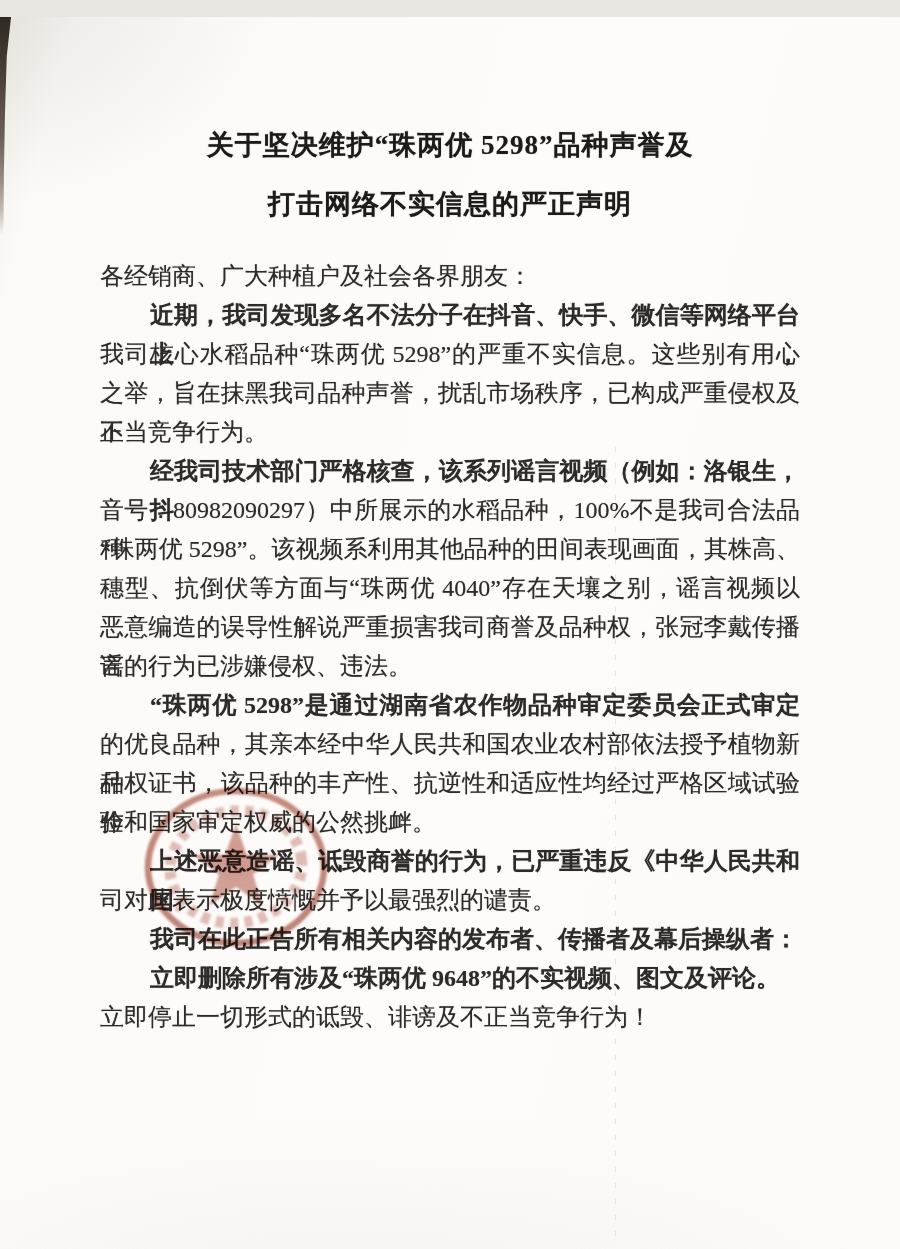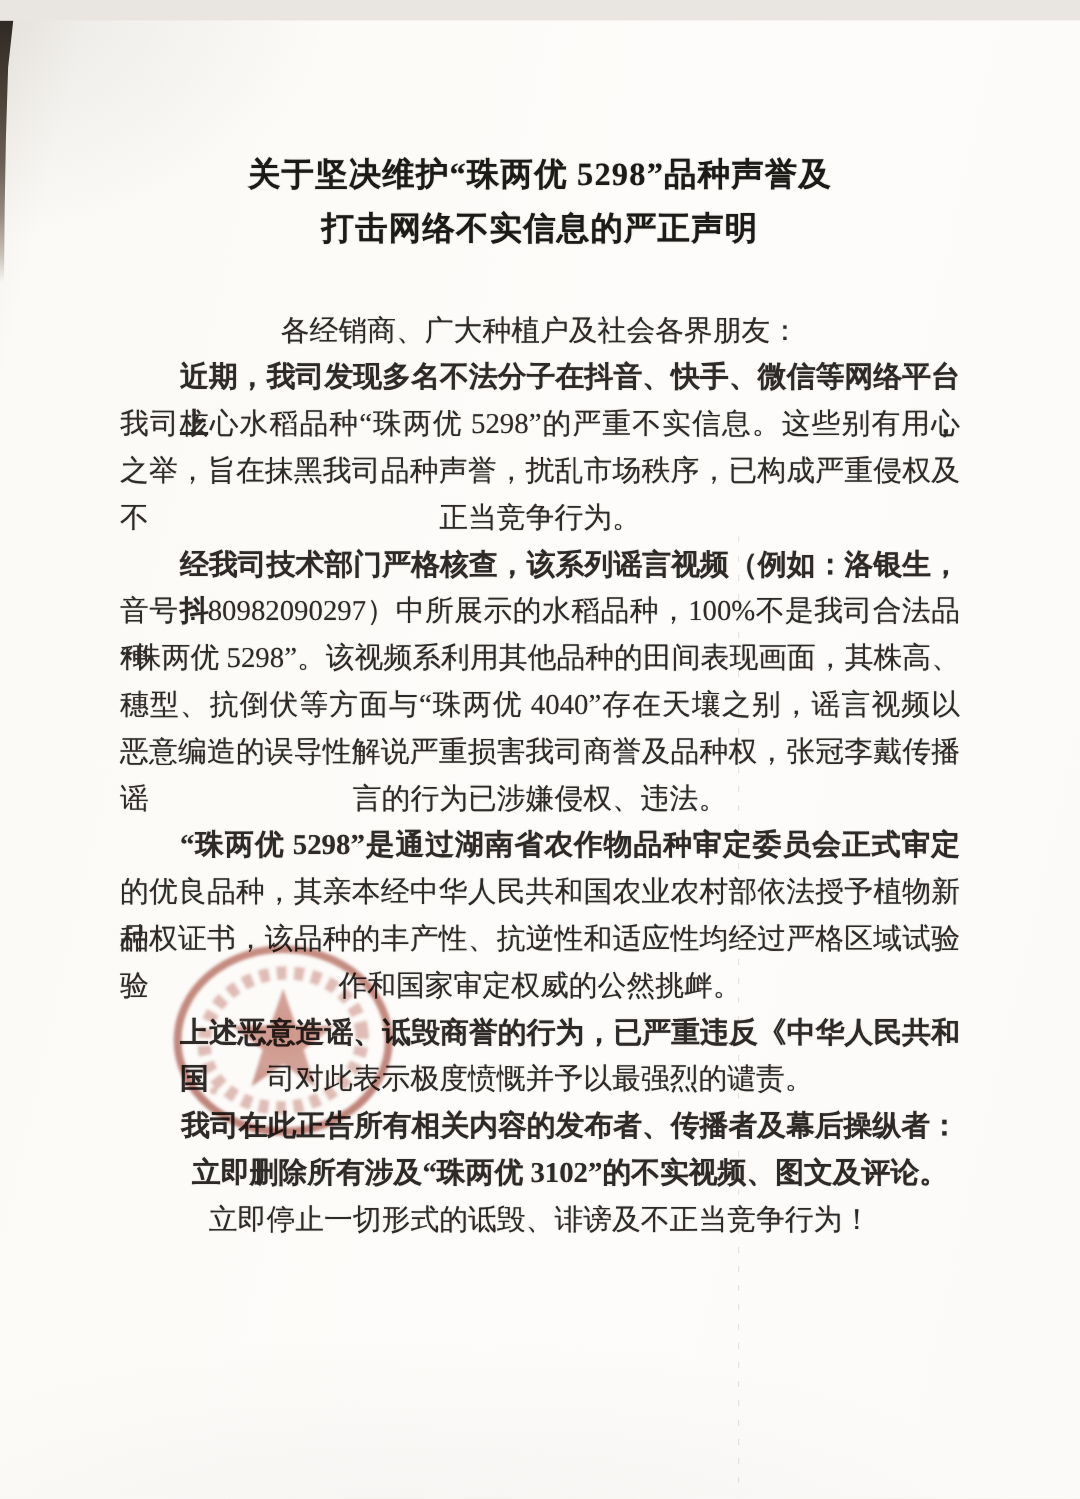--- a/index.html
+++ b/index.html
@@ -45,33 +45,33 @@
   .title-block {
     position: absolute; left: 0; top: 110px;
     width: 900px;
     text-align: center;
     color: #1d1b18;
     font-weight: bold;
     font-size: 27px;
     letter-spacing: 1px;
     text-shadow: 0 0 1px rgba(35,32,30,0.55);
   }
-  .title-line-2 { margin-top: 9px; }
+  .title-line-2 { margin-top: 23px; }
   .doc-body {
     position: absolute; left: 100px; top: 240px;
     width: 700px;
     color: #2d2a27;
     font-size: 24px;
     text-shadow: 0 0 1px rgba(55,50,46,0.45);
   }
   .line {
     height: 39px;
     line-height: 39px;
     white-space: nowrap;
-    text-align: center;
+    text-align: left;
   }
   .line.fill {
     white-space: normal;
     text-align: justify;
     text-align-last: justify;
     text-justify: inter-character;
   }
   .line.indent { padding-left: 50px; font-weight: bold; }
   .stamp {
     position: absolute; left: 140px; top: 764px;
@@ -106,21 +106,21 @@
       <div class="line fill">穗型、抗倒伏等方面与“珠两优 4040”存在天壤之别，谣言视频以</div>
       <div class="line fill">恶意编造的误导性解说严重损害我司商誉及品种权，张冠李戴传播谣</div>
       <div class="line">言的行为已涉嫌侵权、违法。</div>
       <div class="line indent fill">“珠两优 5298”是通过湖南省农作物品种审定委员会正式审定</div>
       <div class="line fill">的优良品种，其亲本经中华人民共和国农业农村部依法授予植物新品</div>
       <div class="line fill">种权证书，该品种的丰产性、抗逆性和适应性均经过严格区域试验验</div>
       <div class="line">作和国家审定权威的公然挑衅。</div>
       <div class="line indent fill">上述恶意造谣、诋毁商誉的行为，已严重违反《中华人民共和国</div>
       <div class="line">司对此表示极度愤慨并予以最强烈的谴责。</div>
       <div class="line indent">我司在此正告所有相关内容的发布者、传播者及幕后操纵者：</div>
-      <div class="line indent">立即删除所有涉及“珠两优 3102”的不实视频、图文及评论。</div>
+      <div class="line indent">立即删除所有涉及“珠两优 9648”的不实视频、图文及评论。</div>
       <div class="line">立即停止一切形式的诋毁、诽谤及不正当竞争行为！</div>
     </div>
 
   <svg class="stamp" viewBox="0 0 200 176" xmlns="http://www.w3.org/2000/svg">
     <defs>
       <filter id="sblur" x="-20%" y="-20%" width="140%" height="140%">
         <feGaussianBlur stdDeviation="1.2"></feGaussianBlur>
       </filter>
       <radialGradient id="mottle" cx="50%" cy="45%" r="65%">
         <stop offset="0%" stop-color="#b24a34" stop-opacity="0.9"></stop>

